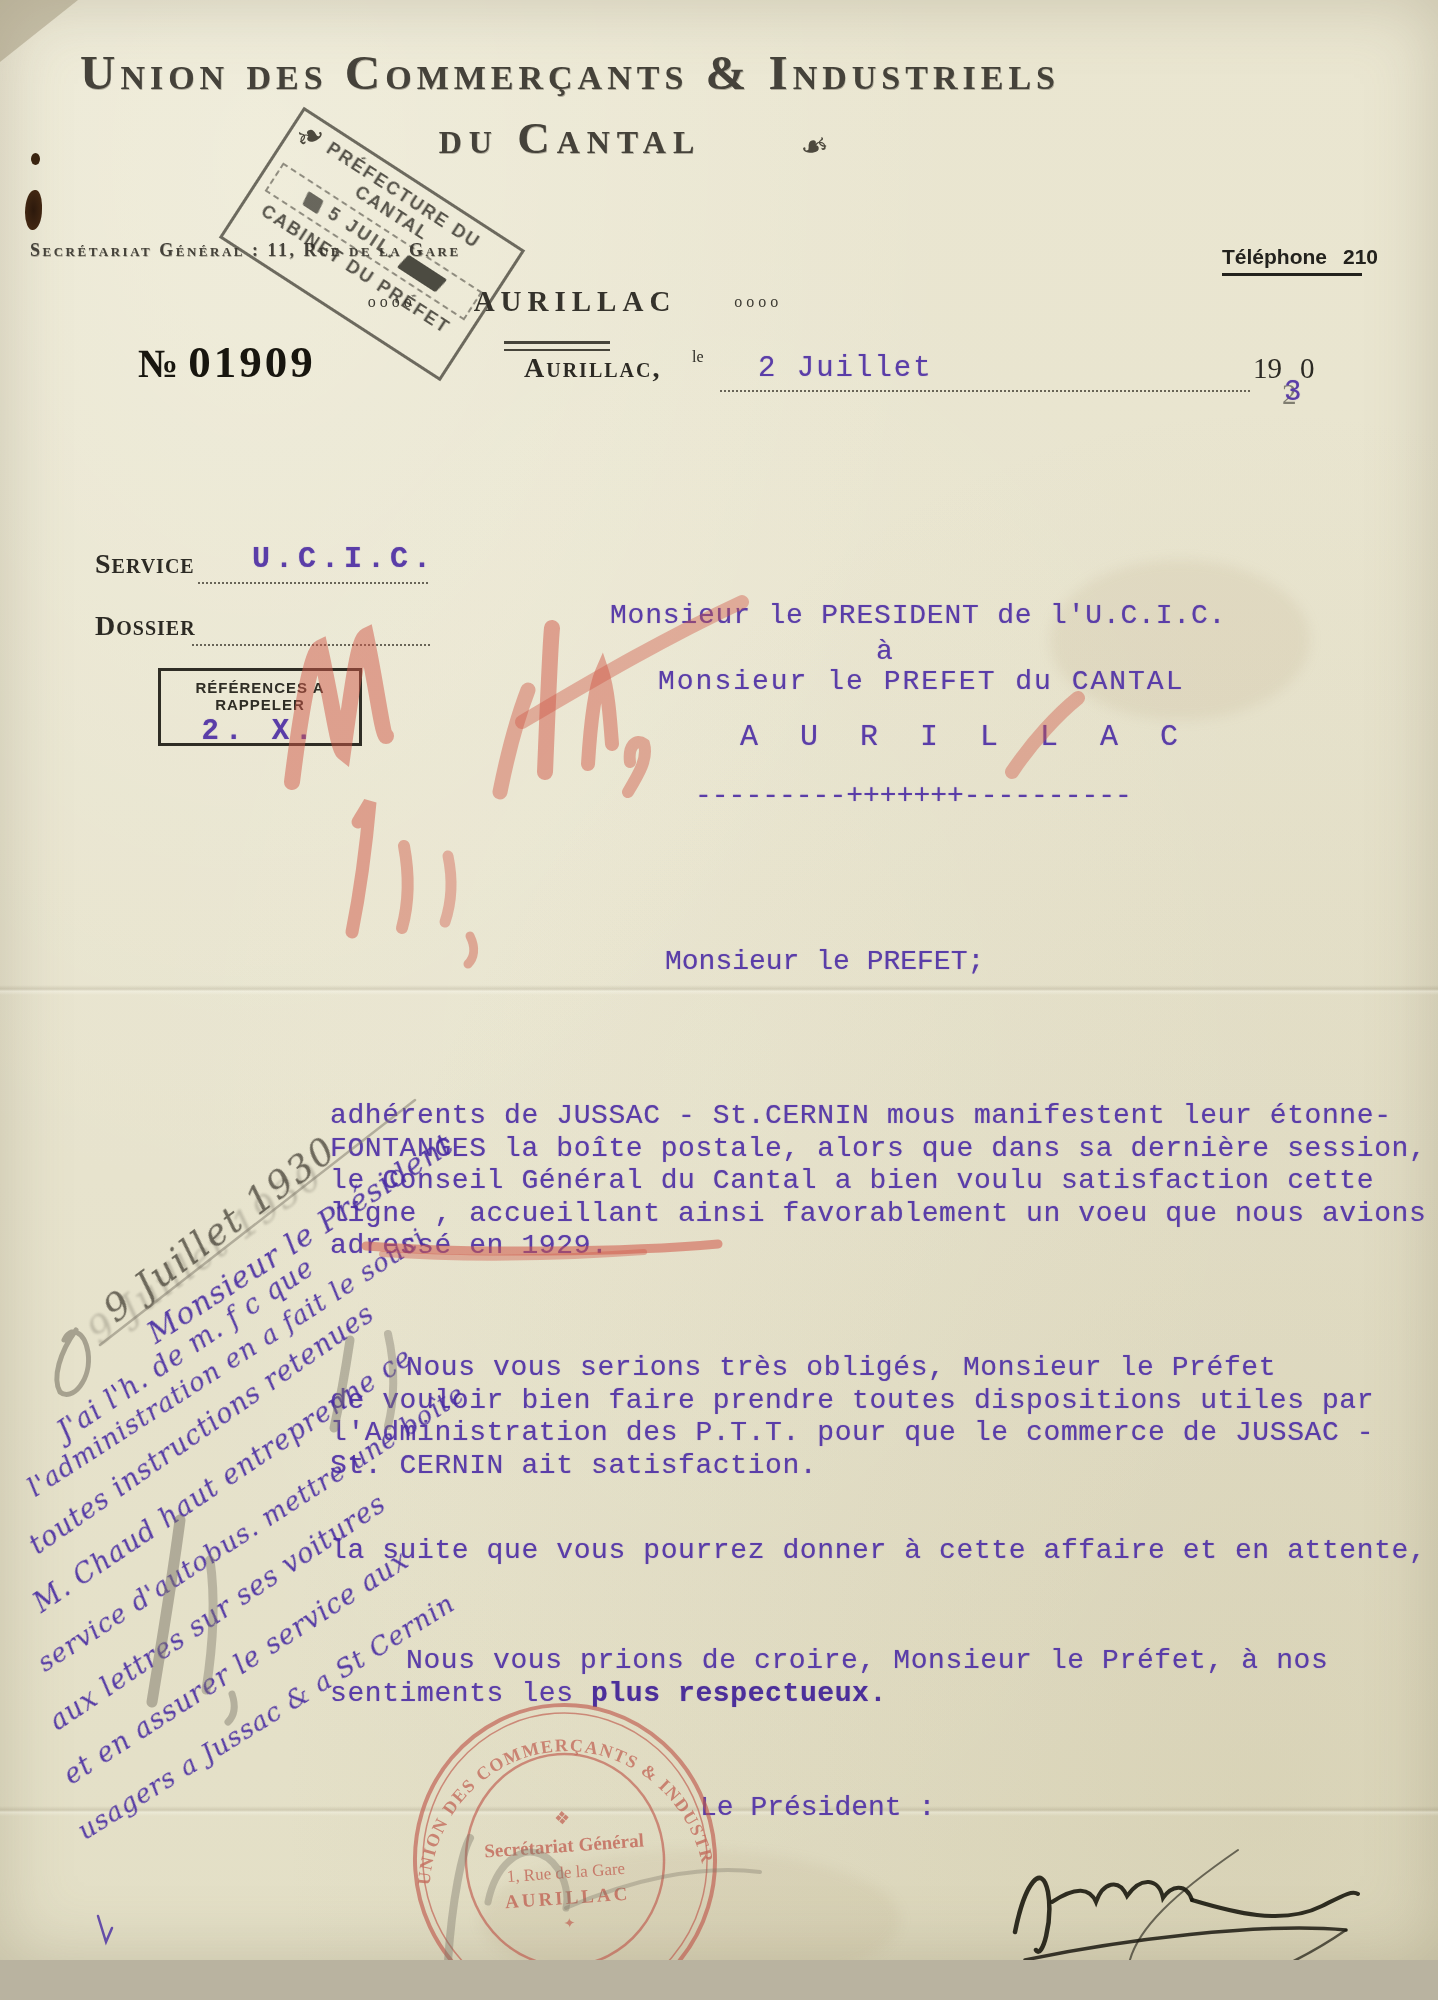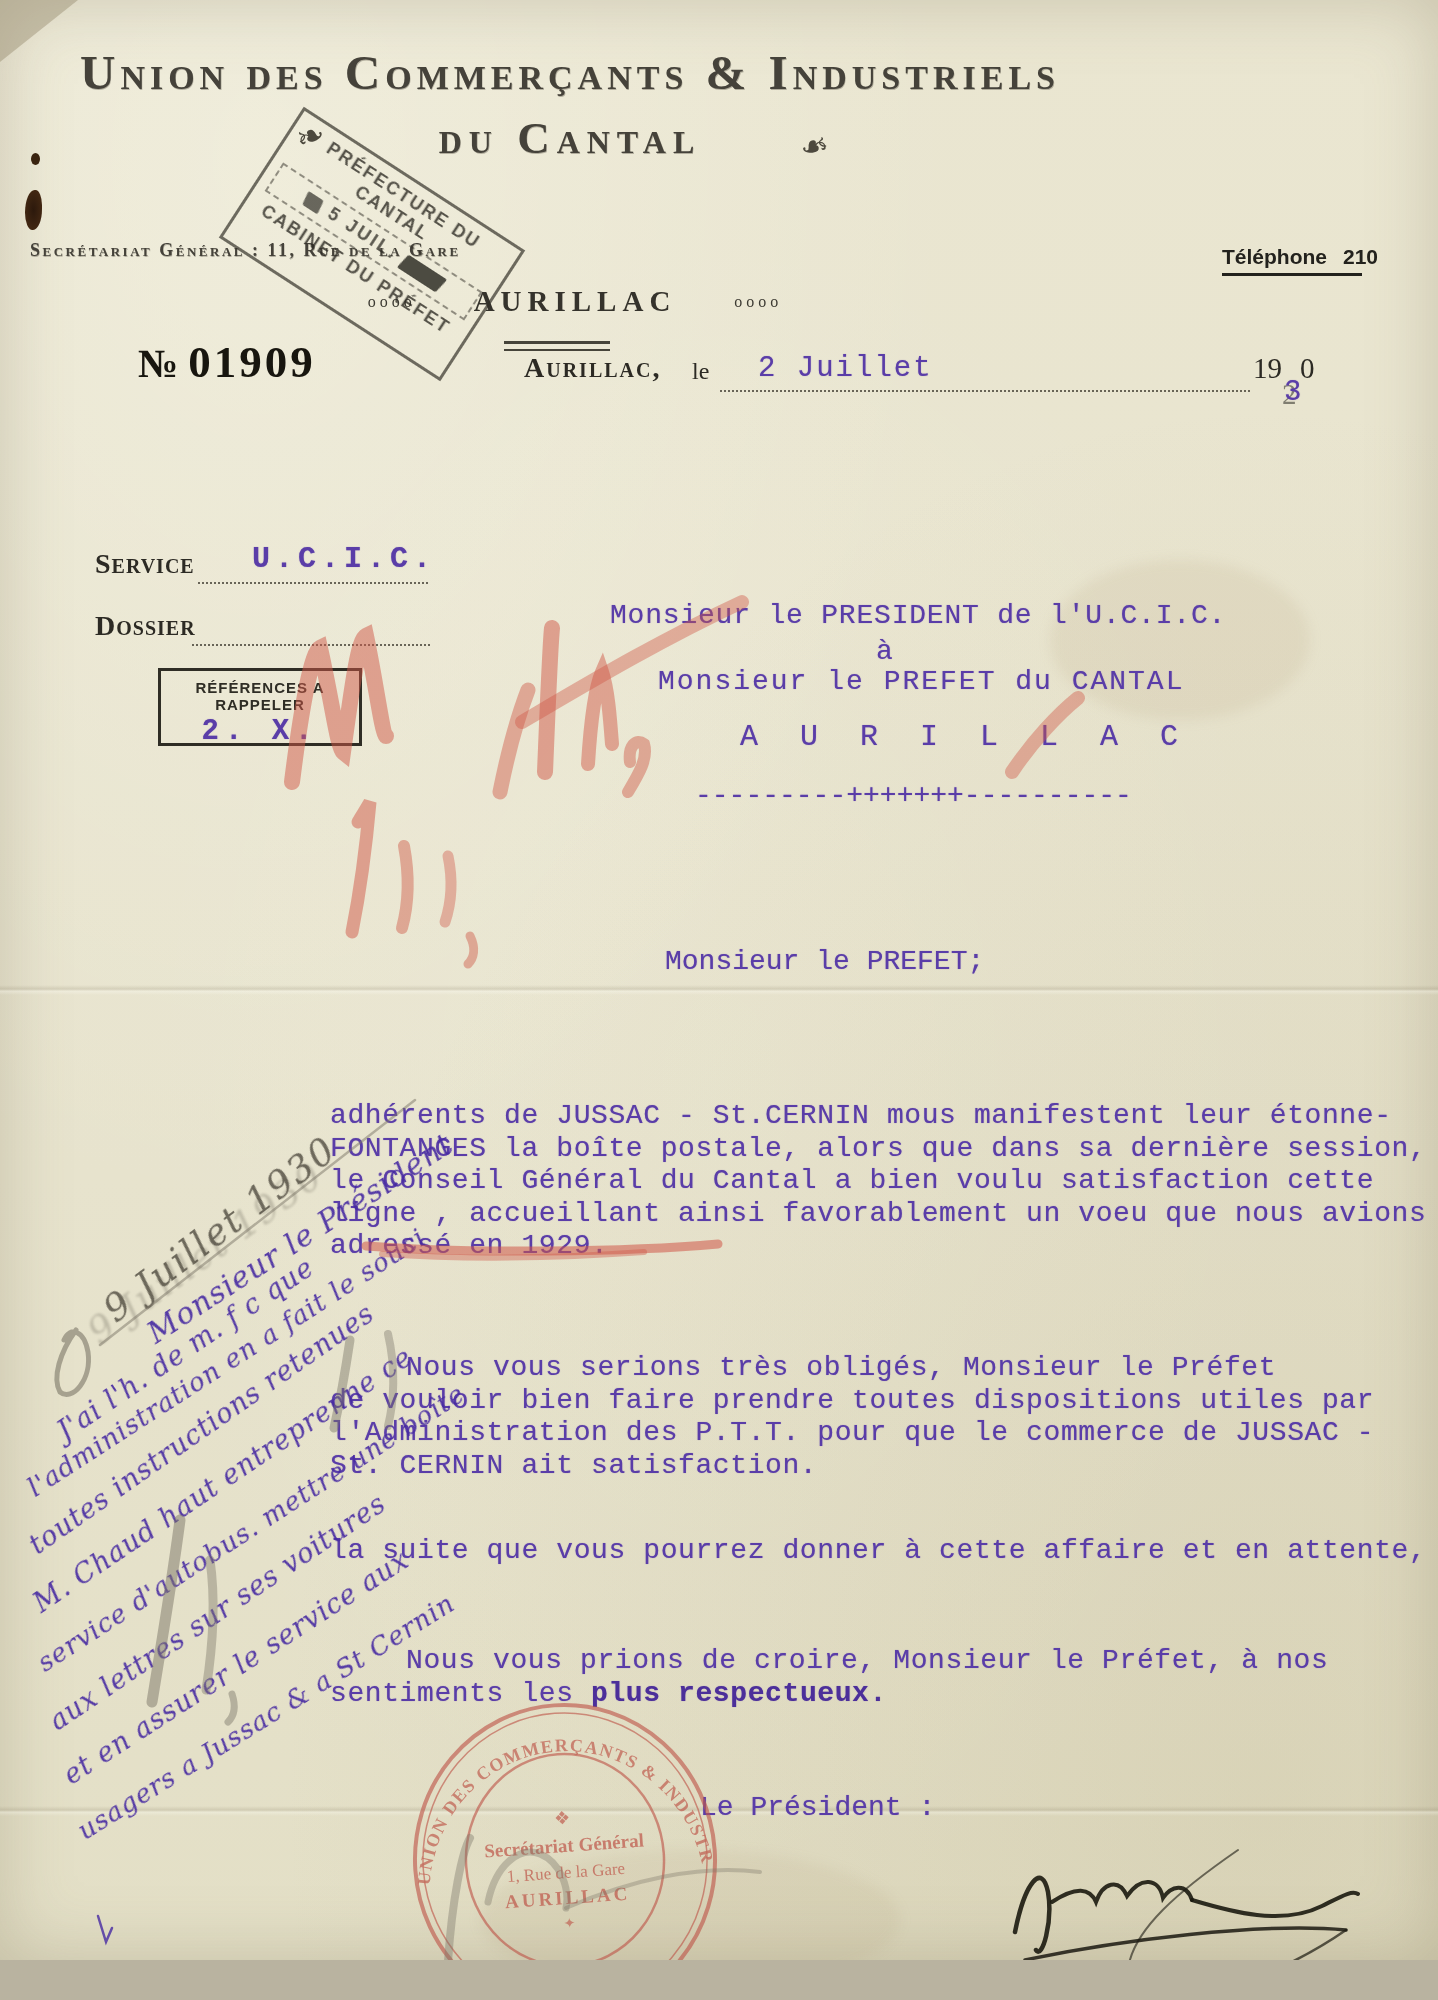--- a/index.html
+++ b/index.html
@@ -39,21 +39,21 @@
   .smudge{display:inline-block;width:46px;height:17px;background:rgba(32,30,24,.85);
     vertical-align:middle;transform:skewX(-10deg);margin-left:8px;border-radius:2px;}
   .smudge2{display:inline-block;width:18px;height:15px;background:rgba(32,30,24,.7);
     vertical-align:middle;transform:skewX(8deg);margin-right:10px;border-radius:2px;}
   .pref-stamp .ps3{font-size:18px;letter-spacing:2px;}
   
   .refnum{left:138px;top:336px;color:#18160f;display:flex;align-items:baseline;gap:10px;}
   .refnum .no{font-size:40px;font-weight:bold;}
   .refnum .val{font-size:45px;font-weight:bold;letter-spacing:3px;font-stretch:condensed;}
   .dateline-city{left:524px;top:352px;font-size:28px;letter-spacing:2px;color:#2c2a24;font-weight:bold;font-variant:small-caps;}
-  .dateline-le{left:692px;top:358px;font-size:24px;color:#2c2a24;}
+  .dateline-le{left:692px;top:348px;font-size:16px;color:#2c2a24;}
   .dotlead{border-bottom:2px dotted rgba(60,56,46,.75);}
   .date-dots{left:720px;top:362px;width:530px;height:28px;}
   .typed{font-family:"Liberation Mono","DejaVu Sans Mono",monospace;color:#5a3da8;
     text-shadow:0 0 1px rgba(90,61,168,.55);}
   .typed-date{left:758px;top:352px;font-size:29px;letter-spacing:2px;}
   .year{left:1253px;top:352px;font-size:29px;text-align:right;}
   .year .p{color:#2c2a24;font-family:"Liberation Serif",serif;}
   .year .over{position:relative;display:inline-block;width:18px;}
   .year .over .p2{position:absolute;left:0;top:0;opacity:.55;}
   .year .over .t3{position:absolute;left:2px;top:-2px;}

